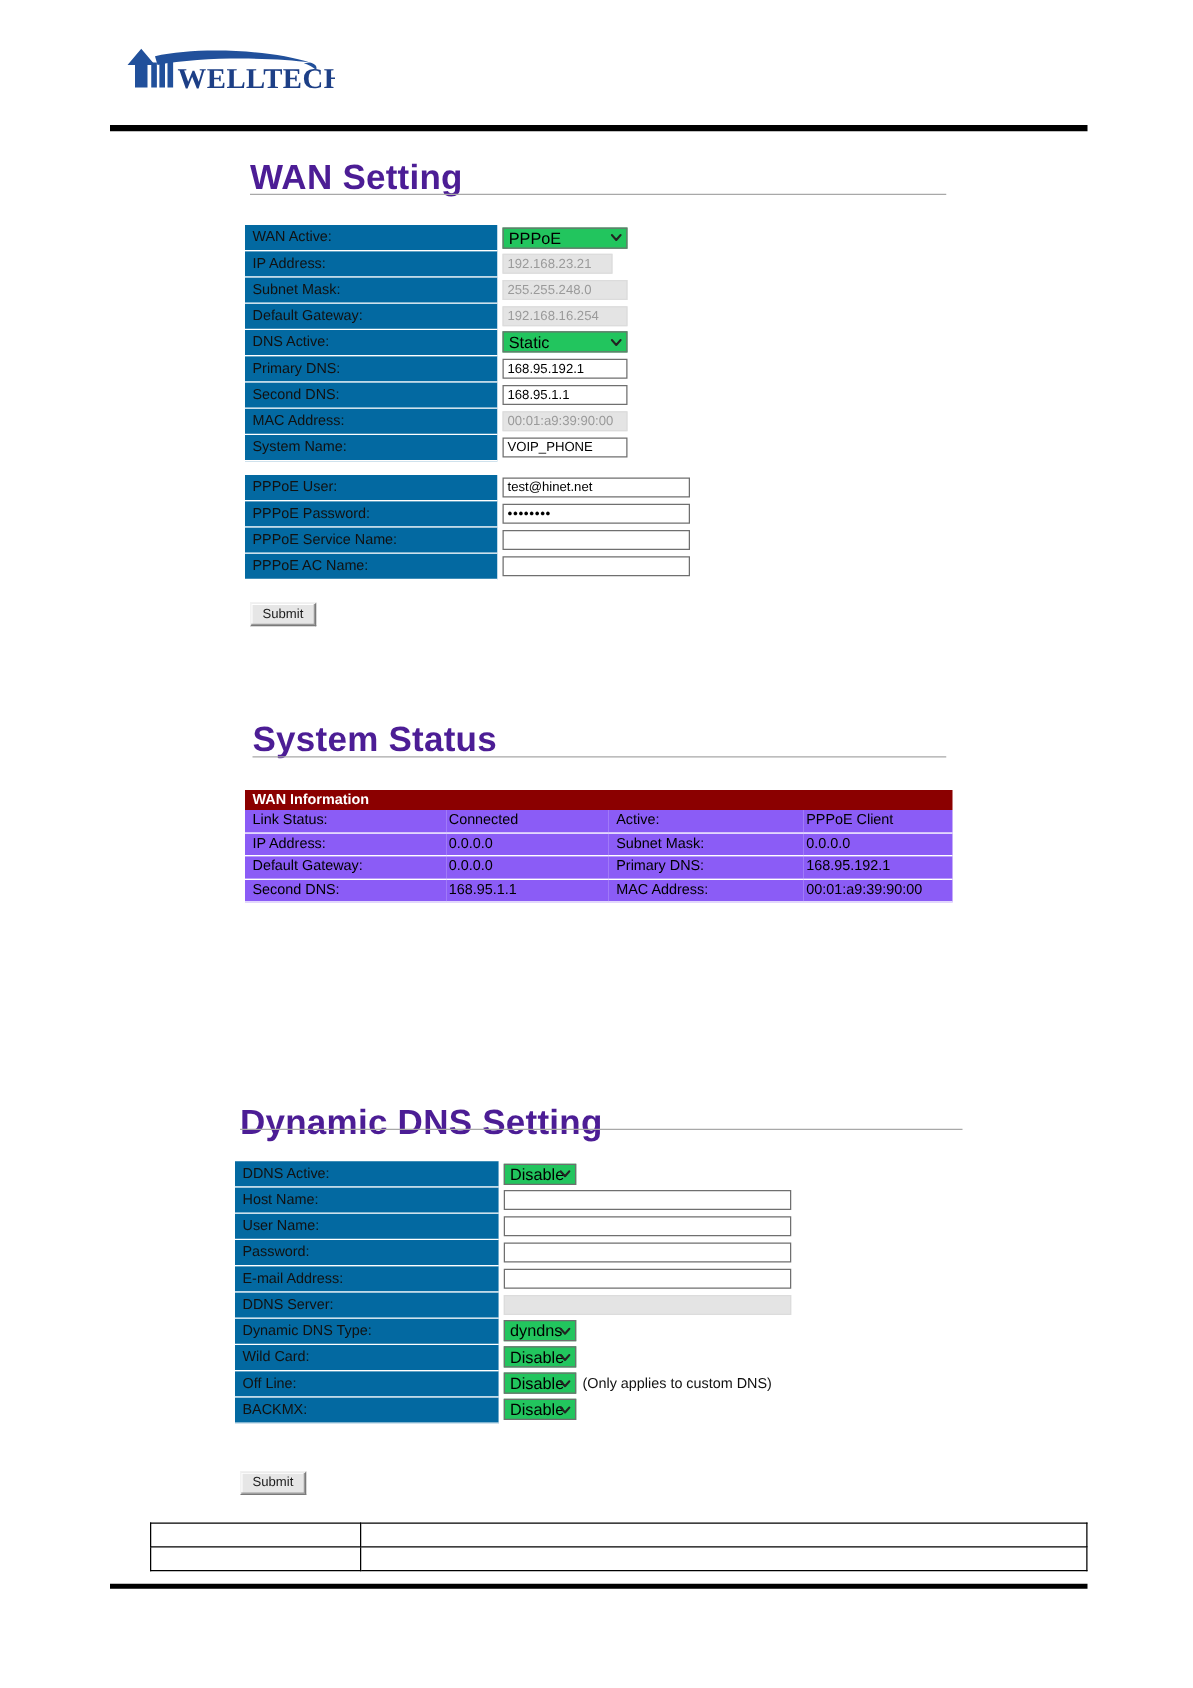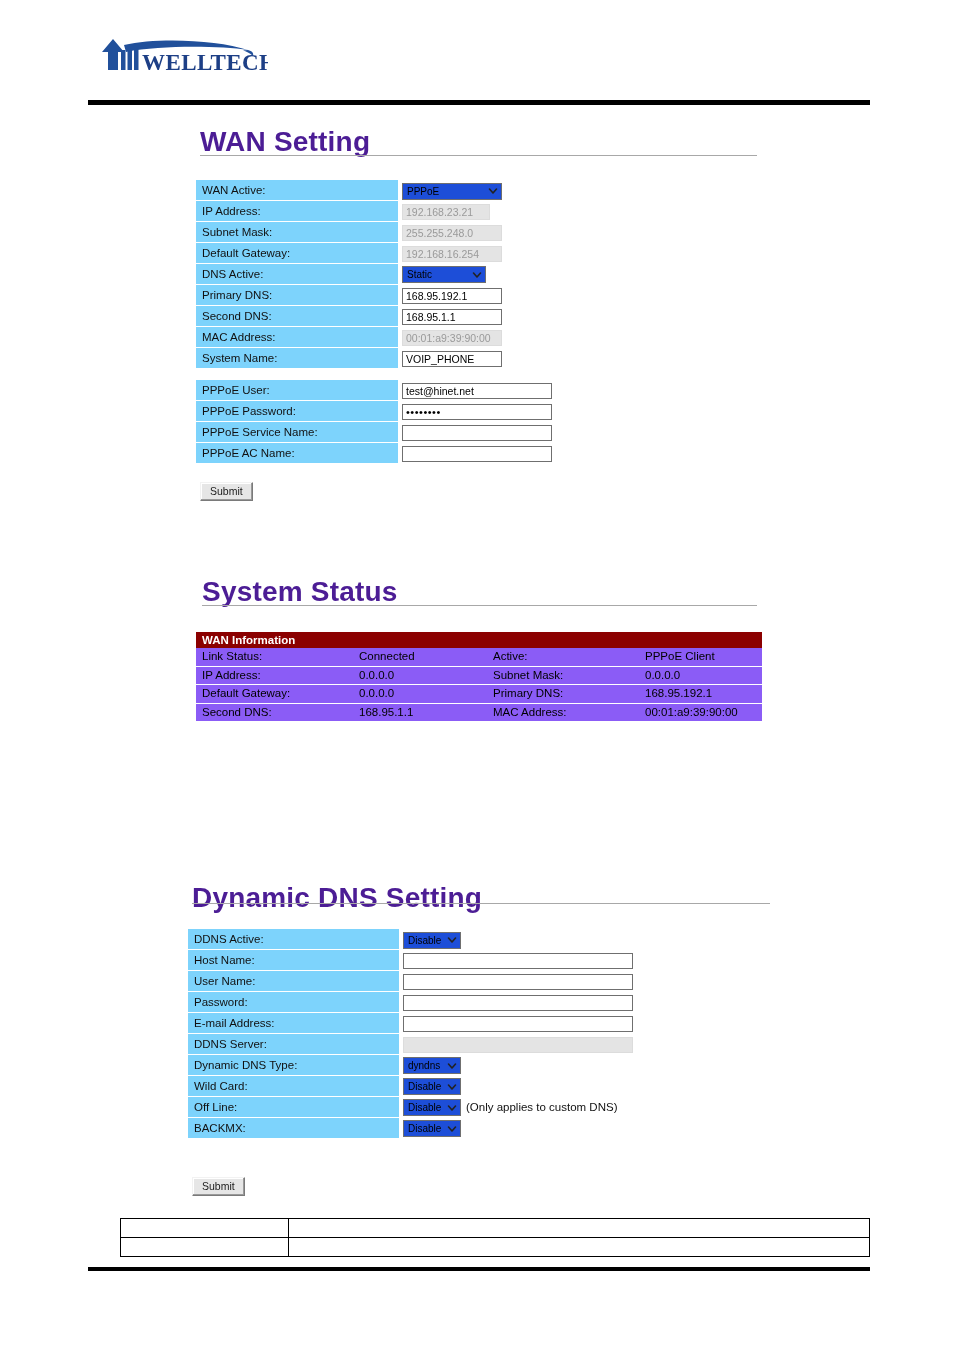--- a/index.html
+++ b/index.html
@@ -69,21 +69,21 @@
     border-collapse: collapse;
     font-size: 11.5px;
   }
   .form-table td {
     padding: 0;
     vertical-align: middle;
     height: 20px;
     line-height: 20px;
   }
   .form-table td.lbl {
-    background: #7dd3fc;
+    background: #0369a1;
     color: #111;
     padding-left: 6px;
     white-space: nowrap;
     border-bottom: 1px solid #ffffff;
   }
   .form-table td.val {
     background: #ffffff;
     padding-left: 4px;
     white-space: nowrap;
   }
@@ -104,22 +104,22 @@
   }
   .txt.ro {
     border: 1px solid #dcdcdc;
     background: #e4e4e4;
     color: #9a9a9a;
   }
   .sel {
     box-sizing: border-box;
     height: 17px;
     border: 1px solid #6f6f6f;
-    background: #1d4ed8;
-    font-size: 10px;
+    background: #22c55e;
+    font-size: 13px;
     color: #000;
     display: inline-block;
     vertical-align: middle;
     position: relative;
     padding: 0 18px 0 4px;
     line-height: 15px;
     white-space: nowrap;
   }
   .sel .caret {
     position: absolute;
@@ -233,21 +233,21 @@
       <tr>
         <td class="lbl" style="width:196px">Subnet Mask:</td>
         <td class="val"><span class="txt ro" style="width:100px"><span>255.255.248.0</span></span></td>
       </tr>
       <tr>
         <td class="lbl" style="width:196px">Default Gateway:</td>
         <td class="val"><span class="txt ro" style="width:100px"><span>192.168.16.254</span></span></td>
       </tr>
       <tr>
         <td class="lbl" style="width:196px">DNS Active:</td>
-        <td class="val"><span class="sel" style="width:84px"><span>Static</span><svg class="caret" viewBox="0 0 10 10">
+        <td class="val"><span class="sel" style="width:100px"><span>Static</span><svg class="caret" viewBox="0 0 10 10">
               <path d="M1.5 3 L5 7 L8.5 3" fill="none" stroke="#222" stroke-width="1.6" stroke-linecap="round" stroke-linejoin="round"></path>
             </svg></span></td>
       </tr>
       <tr>
         <td class="lbl" style="width:196px">Primary DNS:</td>
         <td class="val"><span class="txt" style="width:100px"><span>168.95.192.1</span></span></td>
       </tr>
       <tr>
         <td class="lbl" style="width:196px">Second DNS:</td>
         <td class="val"><span class="txt" style="width:100px"><span>168.95.1.1</span></span></td>

